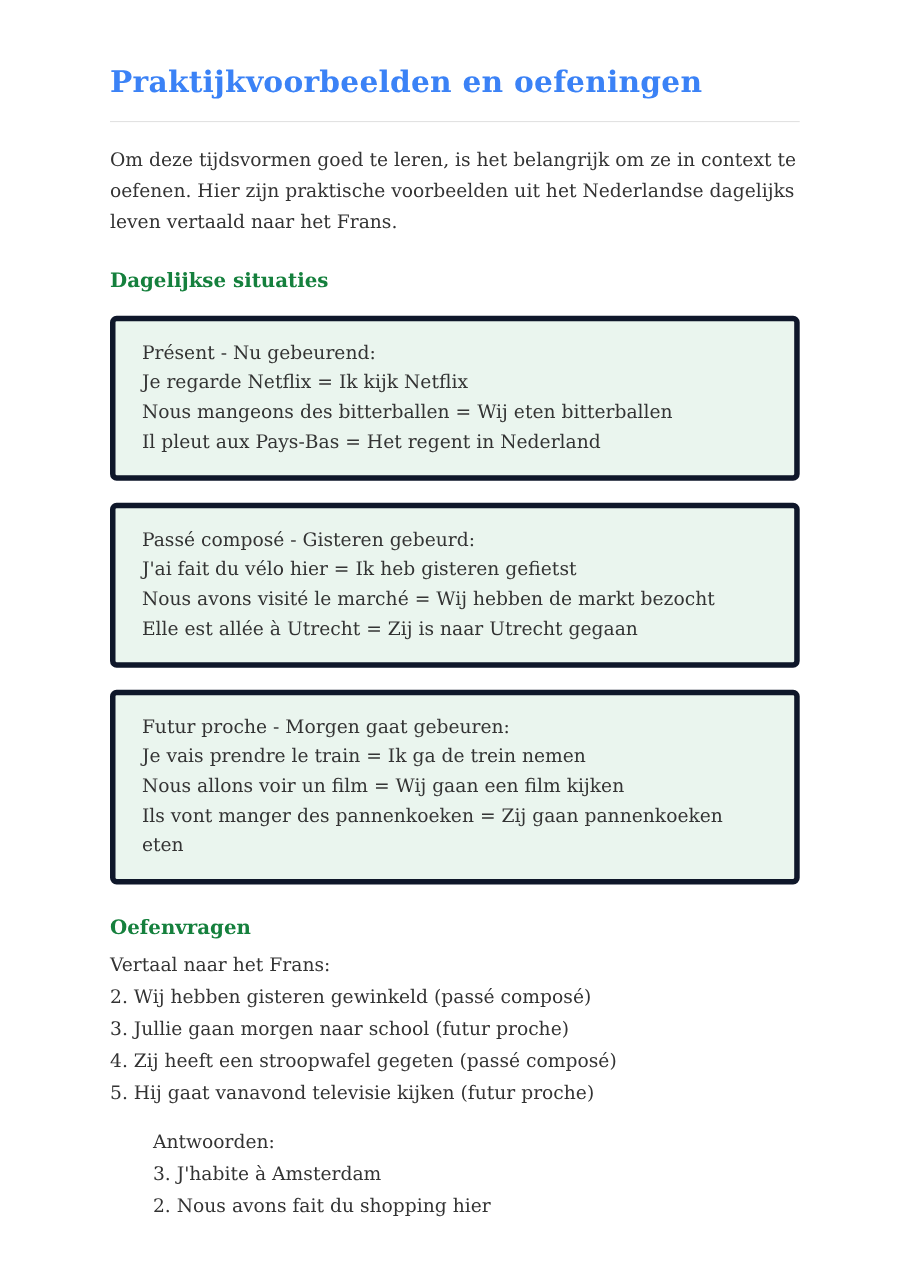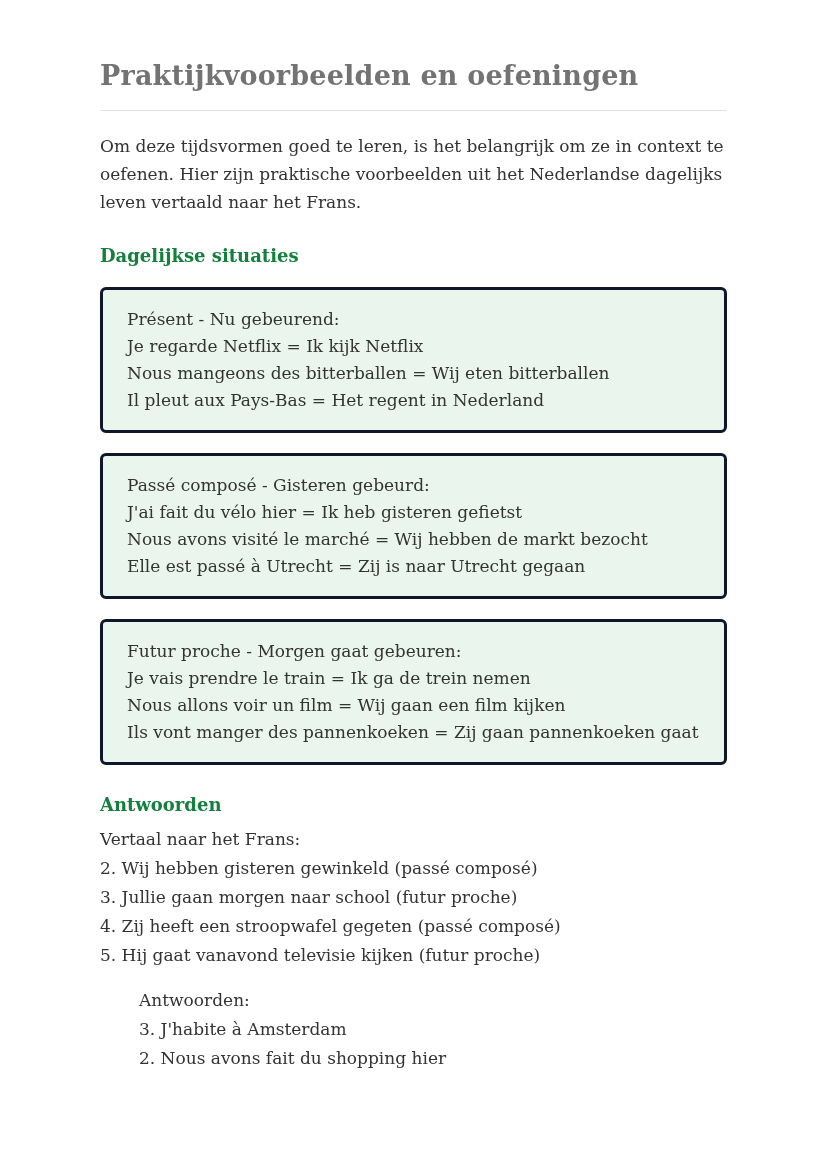--- a/index.html
+++ b/index.html
@@ -18,21 +18,21 @@
     box-sizing: border-box;
     width: 828px;
     height: 1171px;
     padding: 58px 101px 0 100px;
   }
   h1.page-title {
     margin: 0;
     font-size: 27px;
     line-height: 36px;
     font-weight: 700;
-    color: #737373;
+    color: #3b82f6;
     letter-spacing: 0.2px;
   }
   hr.title-divider {
     border: none;
     border-top: 1px solid #e2e2e2;
     margin: 16px 0 0 0;
   }
   p.intro {
     margin: 21px 0 0 0;
     font-size: 17px;
@@ -42,21 +42,21 @@
     margin: 28px 0 0 0;
     font-size: 18px;
     line-height: 24px;
     font-weight: 700;
     color: #15803d;
   }
   .example-box {
     box-sizing: border-box;
     margin-top: 19px;
     background: #eaf5ee;
-    border: 3px solid #0f172a;
+    border: 5px solid #0f172a;
     border-radius: 6px;
     padding: 16px 24px;
   }
   .example-box + .example-box {
     margin-top: 20px;
   }
   .example-box p {
     margin: 0;
     font-size: 17px;
     line-height: 27px;
@@ -91,31 +91,31 @@
     <p>Présent - Nu gebeurend:</p>
     <p>Je regarde Netflix = Ik kijk Netflix</p>
     <p>Nous mangeons des bitterballen = Wij eten bitterballen</p>
     <p>Il pleut aux Pays-Bas = Het regent in Nederland</p>
   </div>
 
   <div class="example-box">
     <p>Passé composé - Gisteren gebeurd:</p>
     <p>J'ai fait du vélo hier = Ik heb gisteren gefietst</p>
     <p>Nous avons visité le marché = Wij hebben de markt bezocht</p>
-    <p>Elle est passé à Utrecht = Zij is naar Utrecht gegaan</p>
+    <p>Elle est allée à Utrecht = Zij is naar Utrecht gegaan</p>
   </div>
 
   <div class="example-box">
     <p>Futur proche - Morgen gaat gebeuren:</p>
     <p>Je vais prendre le train = Ik ga de trein nemen</p>
     <p>Nous allons voir un film = Wij gaan een film kijken</p>
-    <p>Ils vont manger des pannenkoeken = Zij gaan pannenkoeken gaat</p>
+    <p>Ils vont manger des pannenkoeken = Zij gaan pannenkoeken eten</p>
   </div>
 
-  <h2 class="section-heading">Antwoorden</h2>
+  <h2 class="section-heading">Oefenvragen</h2>
 
   <div class="text-list">
     <p>Vertaal naar het Frans:</p>
     <p>2. Wij hebben gisteren gewinkeld (passé composé)</p>
     <p>3. Jullie gaan morgen naar school (futur proche)</p>
     <p>4. Zij heeft een stroopwafel gegeten (passé composé)</p>
     <p>5. Hij gaat vanavond televisie kijken (futur proche)</p>
   </div>
 
   <div class="text-list answers">

